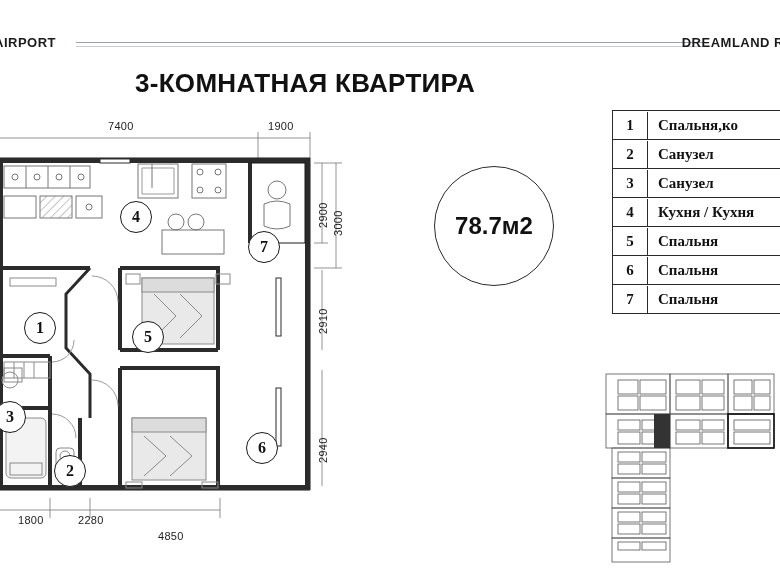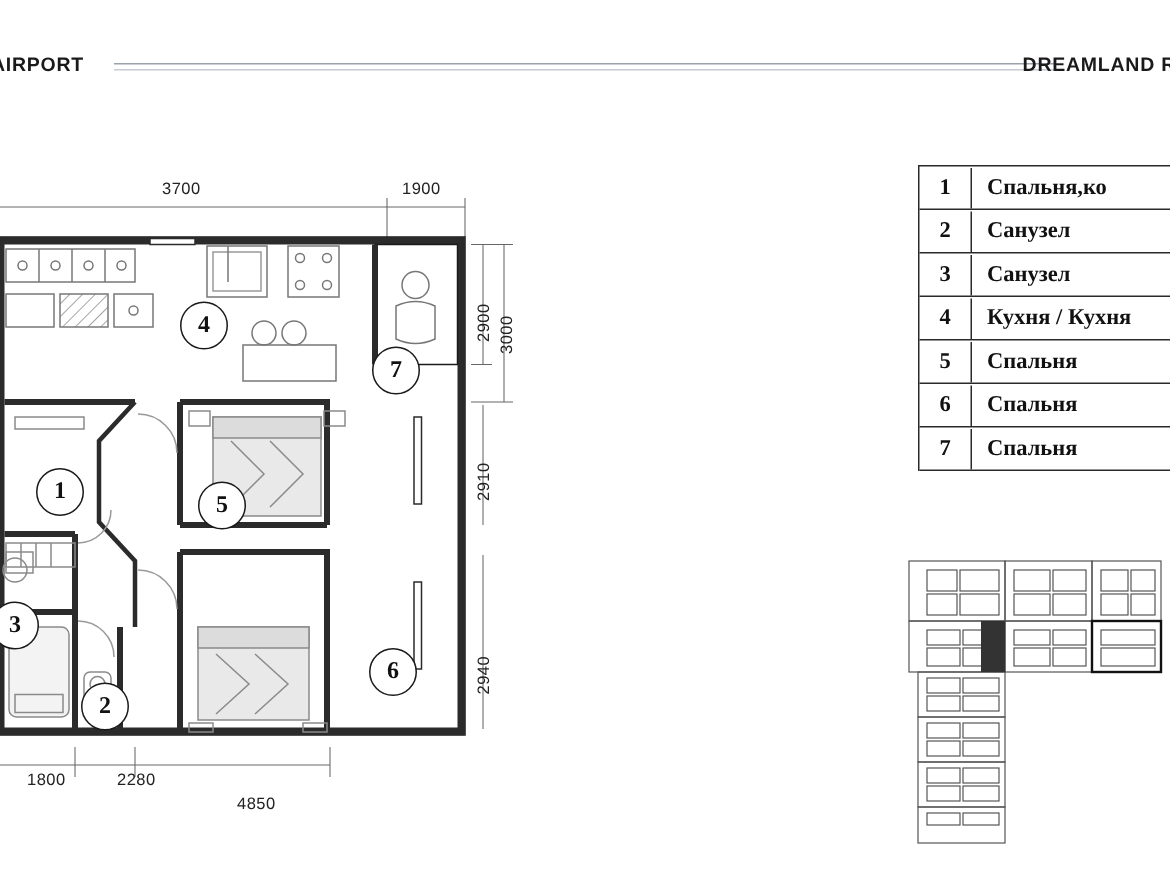--- a/index.html
+++ b/index.html
@@ -112,21 +112,25 @@
 
 <div class="page">
 
   <div class="hdr">
     <div class="brand-left">AIRPORT</div>
     <div class="rule"></div>
     <div class="rule2"></div>
     <div class="brand-right">DREAMLAND R</div>
   </div>
 
-
+  <div class="title">3-КОМНАТНАЯ КВАРТИРА</div>
+
+  <div class="area-circle">
+    <span>78.7м2</span>
+  </div>
 
   <div class="legend">
     <div class="row">
       <div class="num">1</div>
       <div class="lbl">Спальня,ко</div>
     </div>
     <div class="row">
       <div class="num">2</div>
       <div class="lbl">Санузел</div>
     </div>
@@ -375,21 +379,21 @@
     <div class="roomnum" style="left:152px;top:203px;">
       <span>5</span>
     </div>
     <div class="roomnum" style="left:266px;top:314px;">
       <span>6</span>
     </div>
     <div class="roomnum" style="left:268px;top:113px;">
       <span>7</span>
     </div>
 
-    <div class="dim" style="left:128px;top:2px;">3700</div>
+    <div class="dim" style="left:128px;top:2px;">7400</div>
     <div class="dim" style="left:288px;top:2px;">1900</div>
 
     <div class="dim" style="left:38px;top:396px;">1800</div>
     <div class="dim" style="left:98px;top:396px;">2280</div>
     <div class="dim" style="left:178px;top:396px;margin-top:16px;">4850</div>
 
     <div class="dim v" style="left:337px;top:110px;">2900</div>
     <div class="dim v" style="left:352px;top:118px;">3000</div>
     <div class="dim v" style="left:337px;top:216px;">2910</div>
     <div class="dim v" style="left:337px;top:345px;">2940</div>

